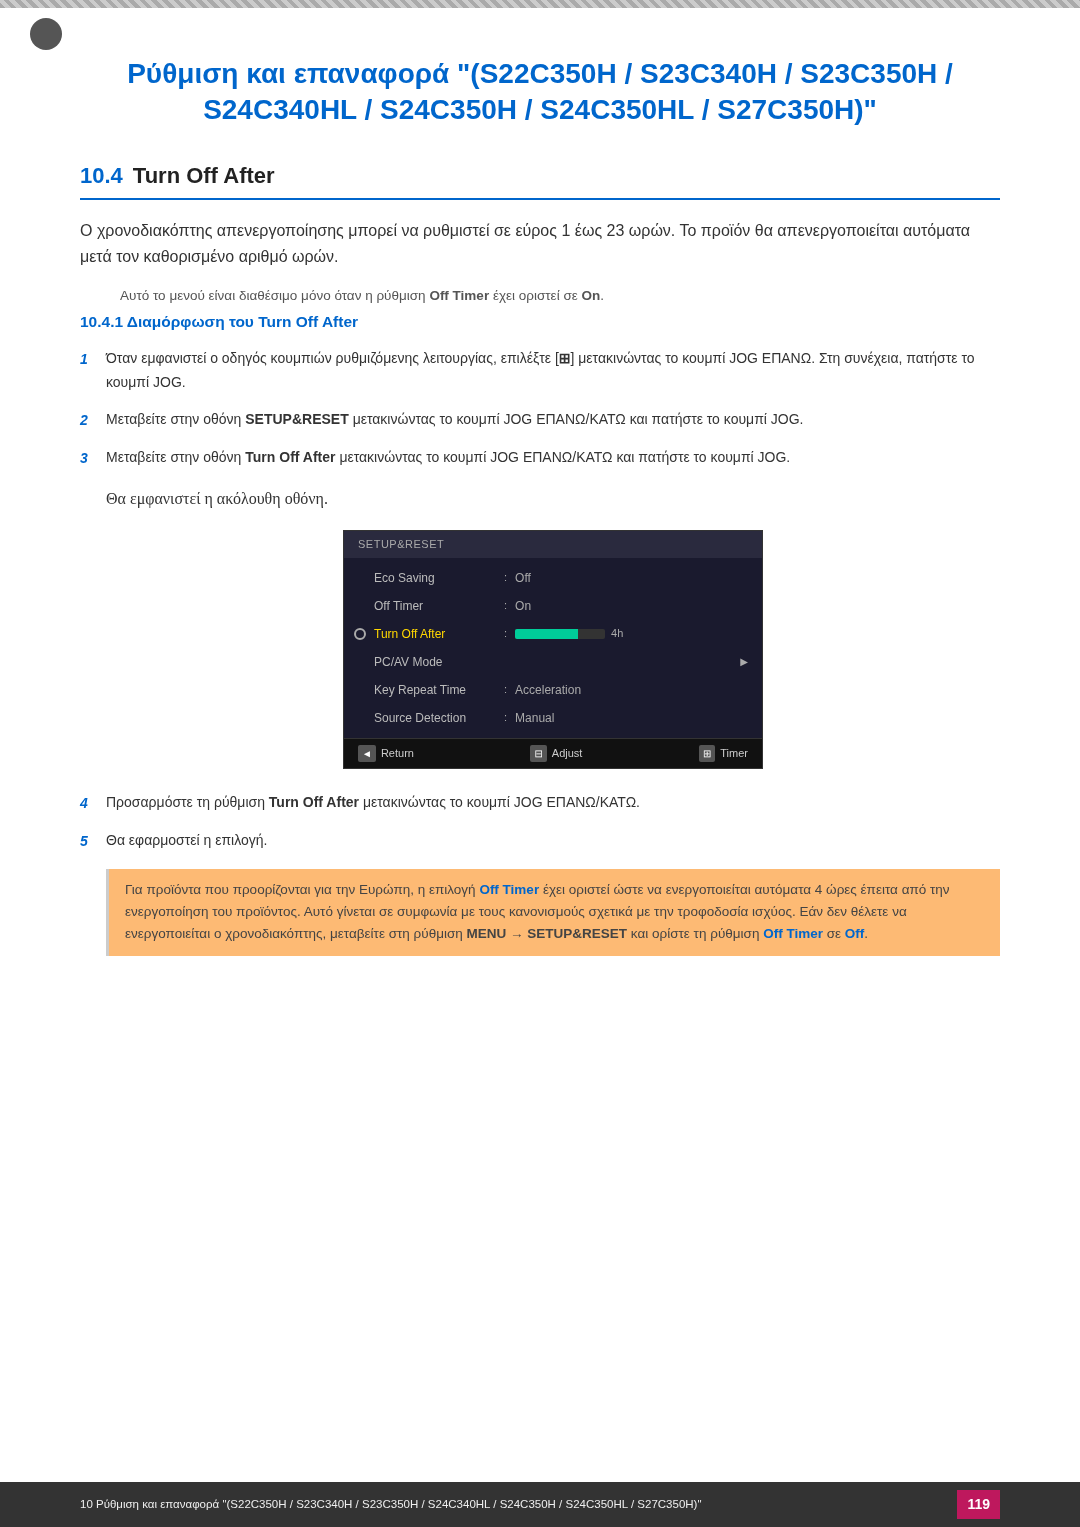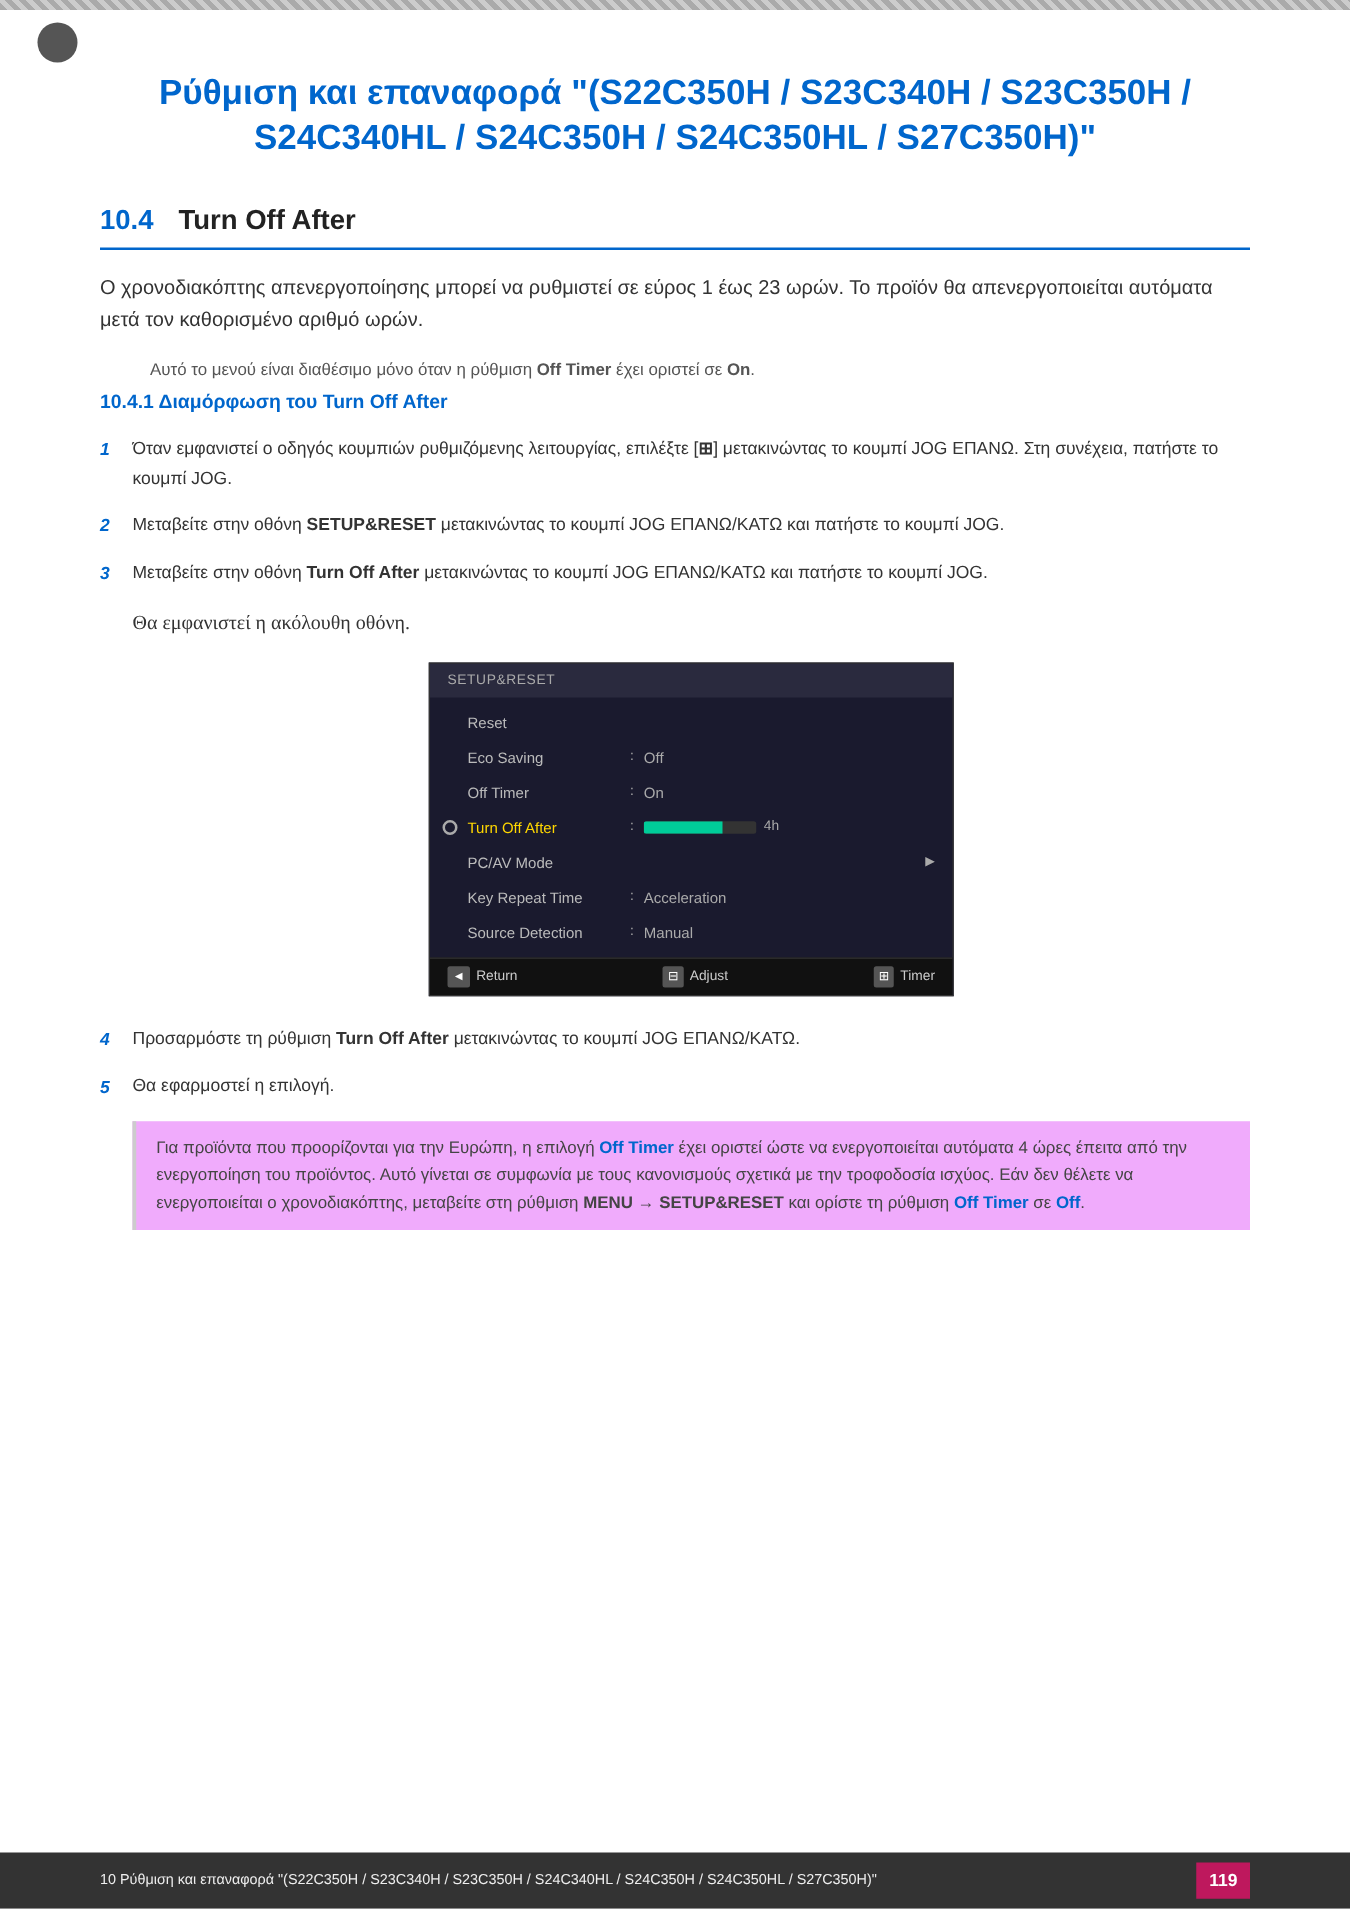--- a/index.html
+++ b/index.html
@@ -60,21 +60,21 @@
     
     .section-heading {
       font-size: 22px;
       font-weight: bold;
       color: #222;
       border-bottom: 2px solid #0066cc;
       padding-bottom: 6px;
       margin-bottom: 18px;
       display: flex;
       align-items: baseline;
-      gap: 20px;
+      gap: 10px;
     }
     .section-heading .num {
       color: #0066cc;
     }
 
     
     .body-text {
       font-size: 16px;
       line-height: 1.65;
       color: #333;
@@ -243,21 +243,21 @@
     .footer-icon {
       background: #555;
       color: #fff;
       padding: 1px 4px;
       font-size: 10px;
       border-radius: 2px;
     }
 
     
     .note-box {
-      background: #f0abfc;
+      background: #fdba74;
       border-left: 3px solid #ccc;
       padding: 10px 16px;
       margin: 14px 0 14px 26px;
       font-size: 13.5px;
       line-height: 1.65;
       color: #444;
     }
 
     
     .page-footer {
@@ -332,23 +332,20 @@
     </li>
   </ol>
 
   <p class="body-text" style="margin-left:26px; margin-bottom:8px;font-family:Liberation Serif, serif;">Θα εμφανιστεί η ακόλουθη οθόνη.</p>
 
   <div class="screenshot-container">
     <div class="osd-box">
       <div class="osd-header">SETUP&amp;RESET</div>
       <div class="osd-body">
 
-        <div class="osd-row">
-          <span class="osd-row-label">Reset</span>
-        </div>
 
         <div class="osd-row">
           <span class="osd-row-label">Eco Saving</span>
           <span class="osd-row-sep">:</span>
           <span class="osd-row-value">Off</span>
         </div>
 
         <div class="osd-row">
           <span class="osd-row-label">Off Timer</span>
           <span class="osd-row-sep">:</span>

